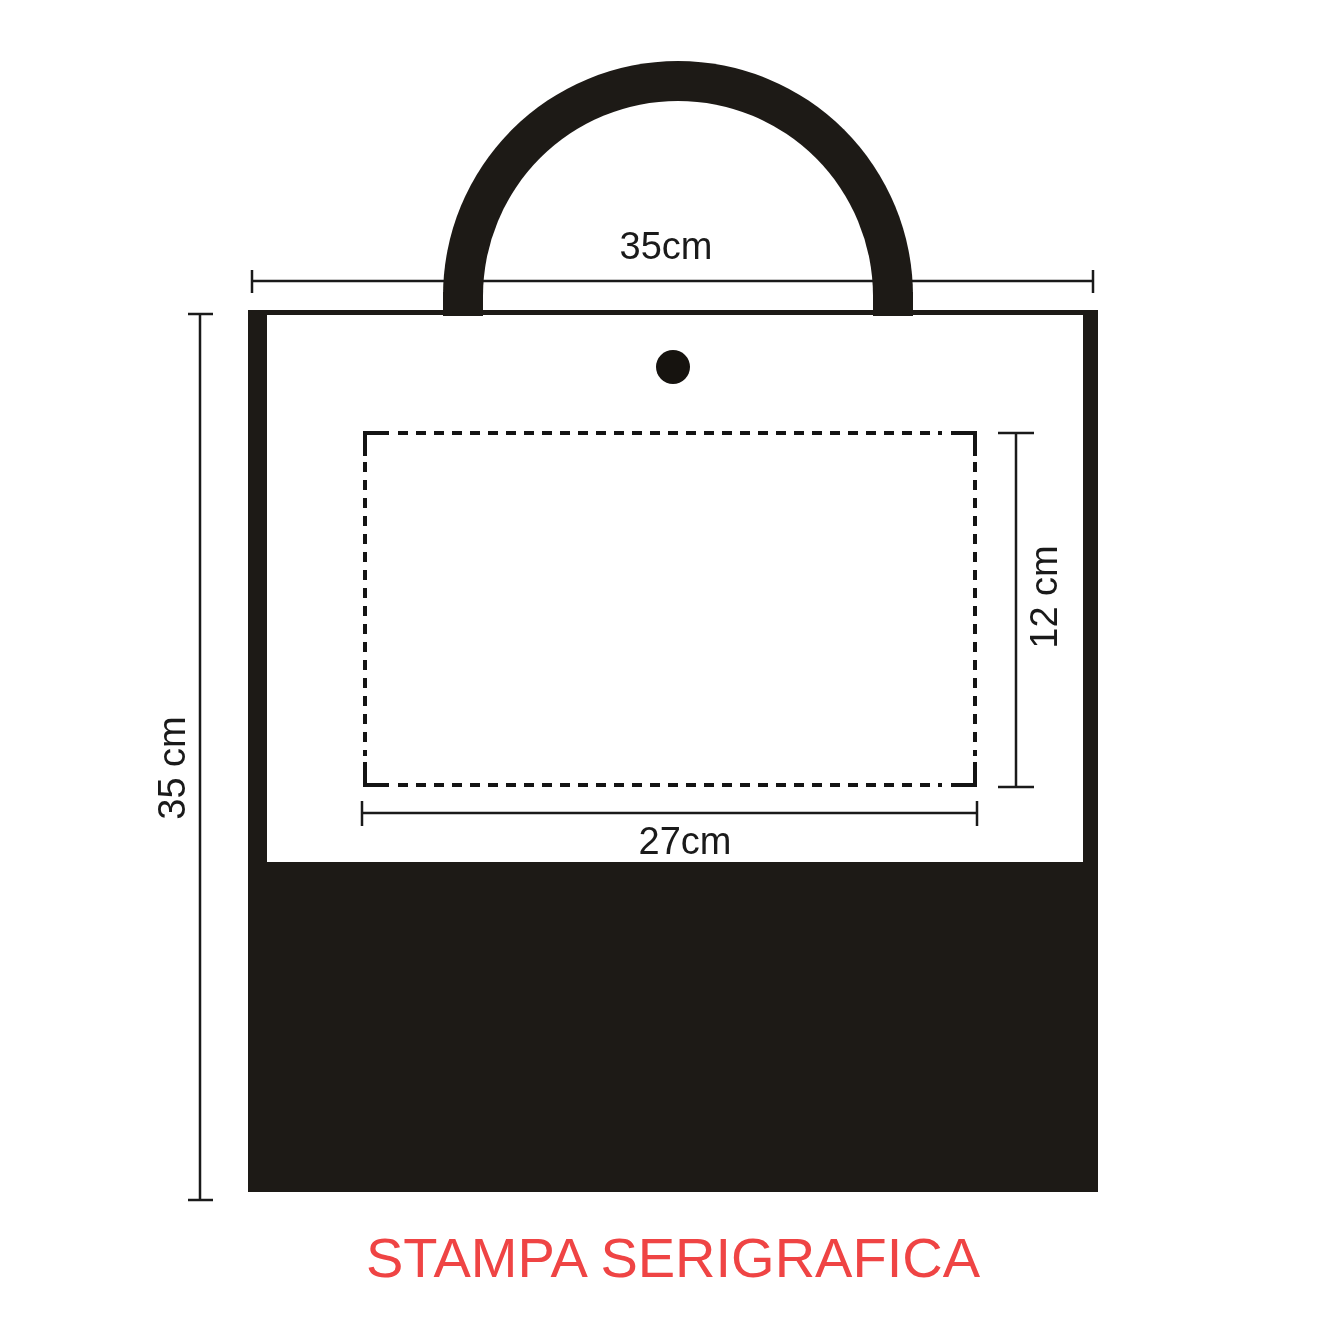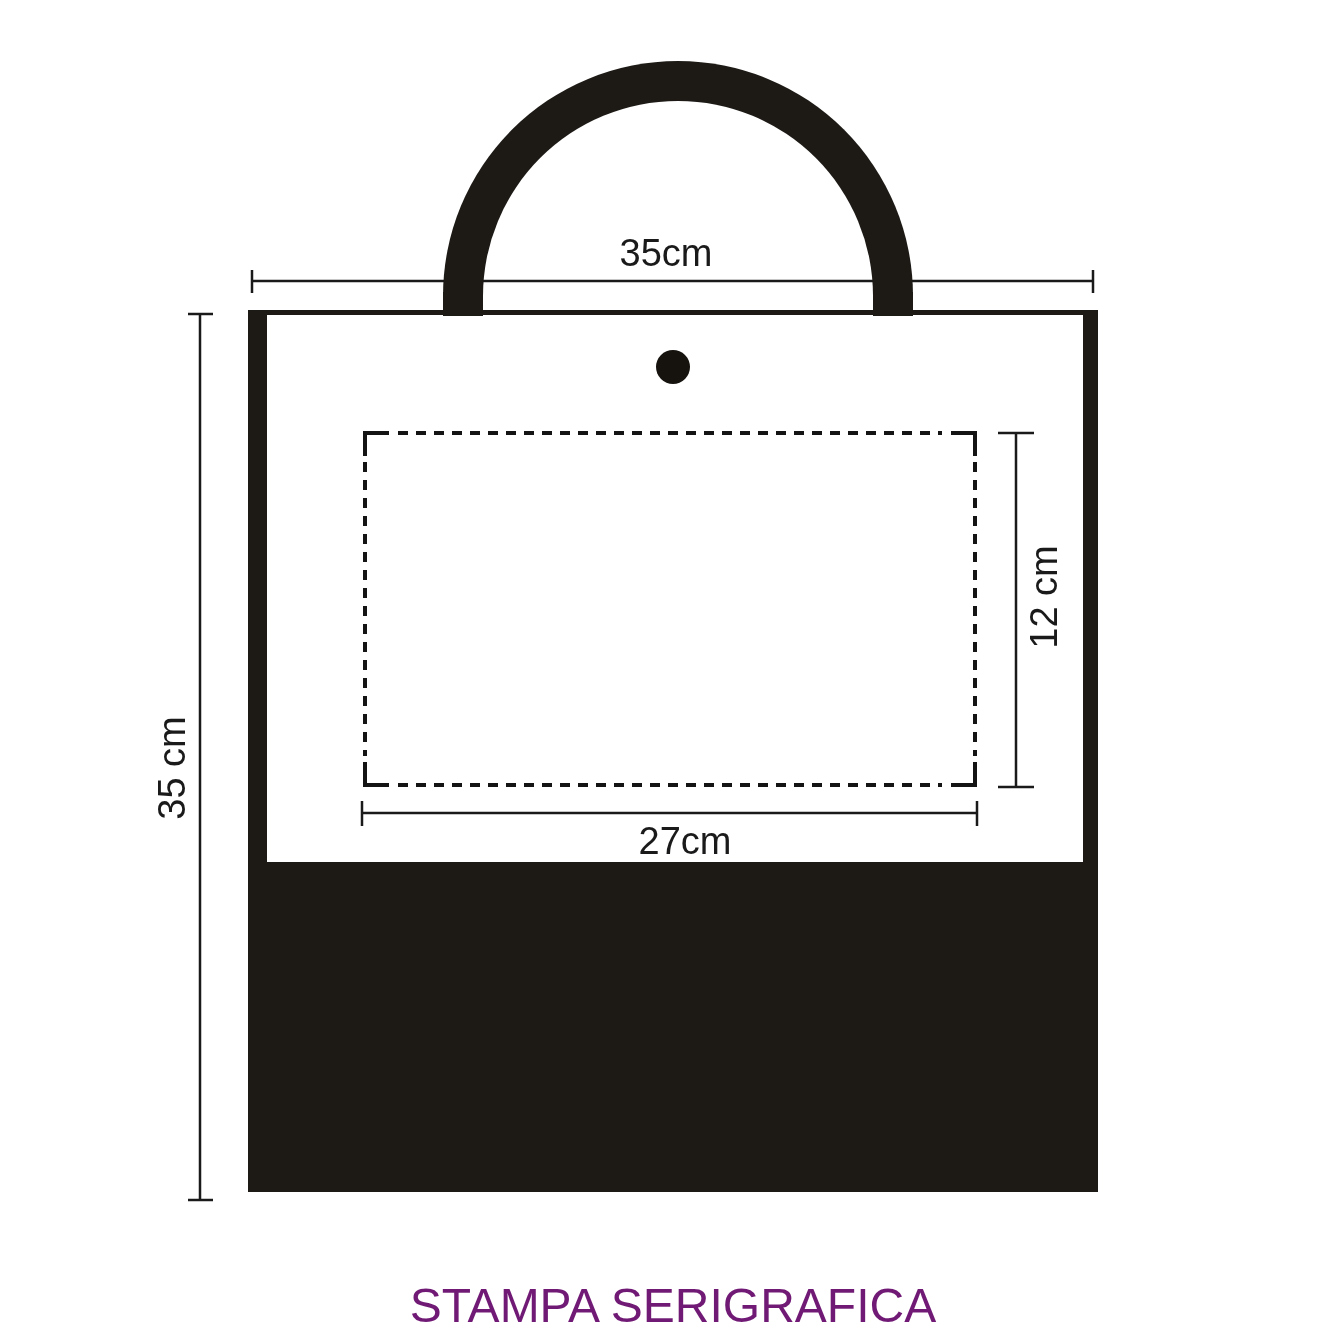--- a/index.html
+++ b/index.html
@@ -82,25 +82,24 @@
     line-height: 1;
     color: #1a1a1a;
     transform: translate(-50%, -50%);
   }
   .dim-label.rotated {
     transform: translate(-50%, -50%) rotate(-90deg);
   }
   .diagram-title {
     position: absolute;
     white-space: nowrap;
-    font-size: 48px;
+    font-size: 56px;
     line-height: 1;
-    color: #701a75;
+    color: #ef4444;
     transform: translate(-50%, -50%);
-    margin-top: 48px;
   }
 </style>
 </head>
 <body>
 
 <div id="stage">
 
   <div class="abs bag-body">
     <div class="bag-bottom-panel"></div>
   </div>
@@ -145,21 +144,21 @@
       <path d="M951,785 H975 V762"></path>
     </g>
   </svg>
 
   <div class="abs handle-arch"></div>
   <div class="abs strap strap-left"></div>
   <div class="abs strap strap-right"></div>
 
   <div class="abs snap-button"></div>
 
-  <div class="dim-label" style="left:666px; top:253px;">35cm</div>
+  <div class="dim-label" style="left:666px; top:246px;">35cm</div>
 
   <div class="dim-label rotated" style="left:172px; top:768px;">35 cm</div>
 
   <div class="dim-label rotated" style="left:1044px; top:597px;">12 cm</div>
 
   <div class="dim-label" style="left:660px; top:841px;margin-left:25px;">27cm</div>
 
   <div class="diagram-title" style="left:673px; top:1258px;">STAMPA SERIGRAFICA</div>
 
 </div>

